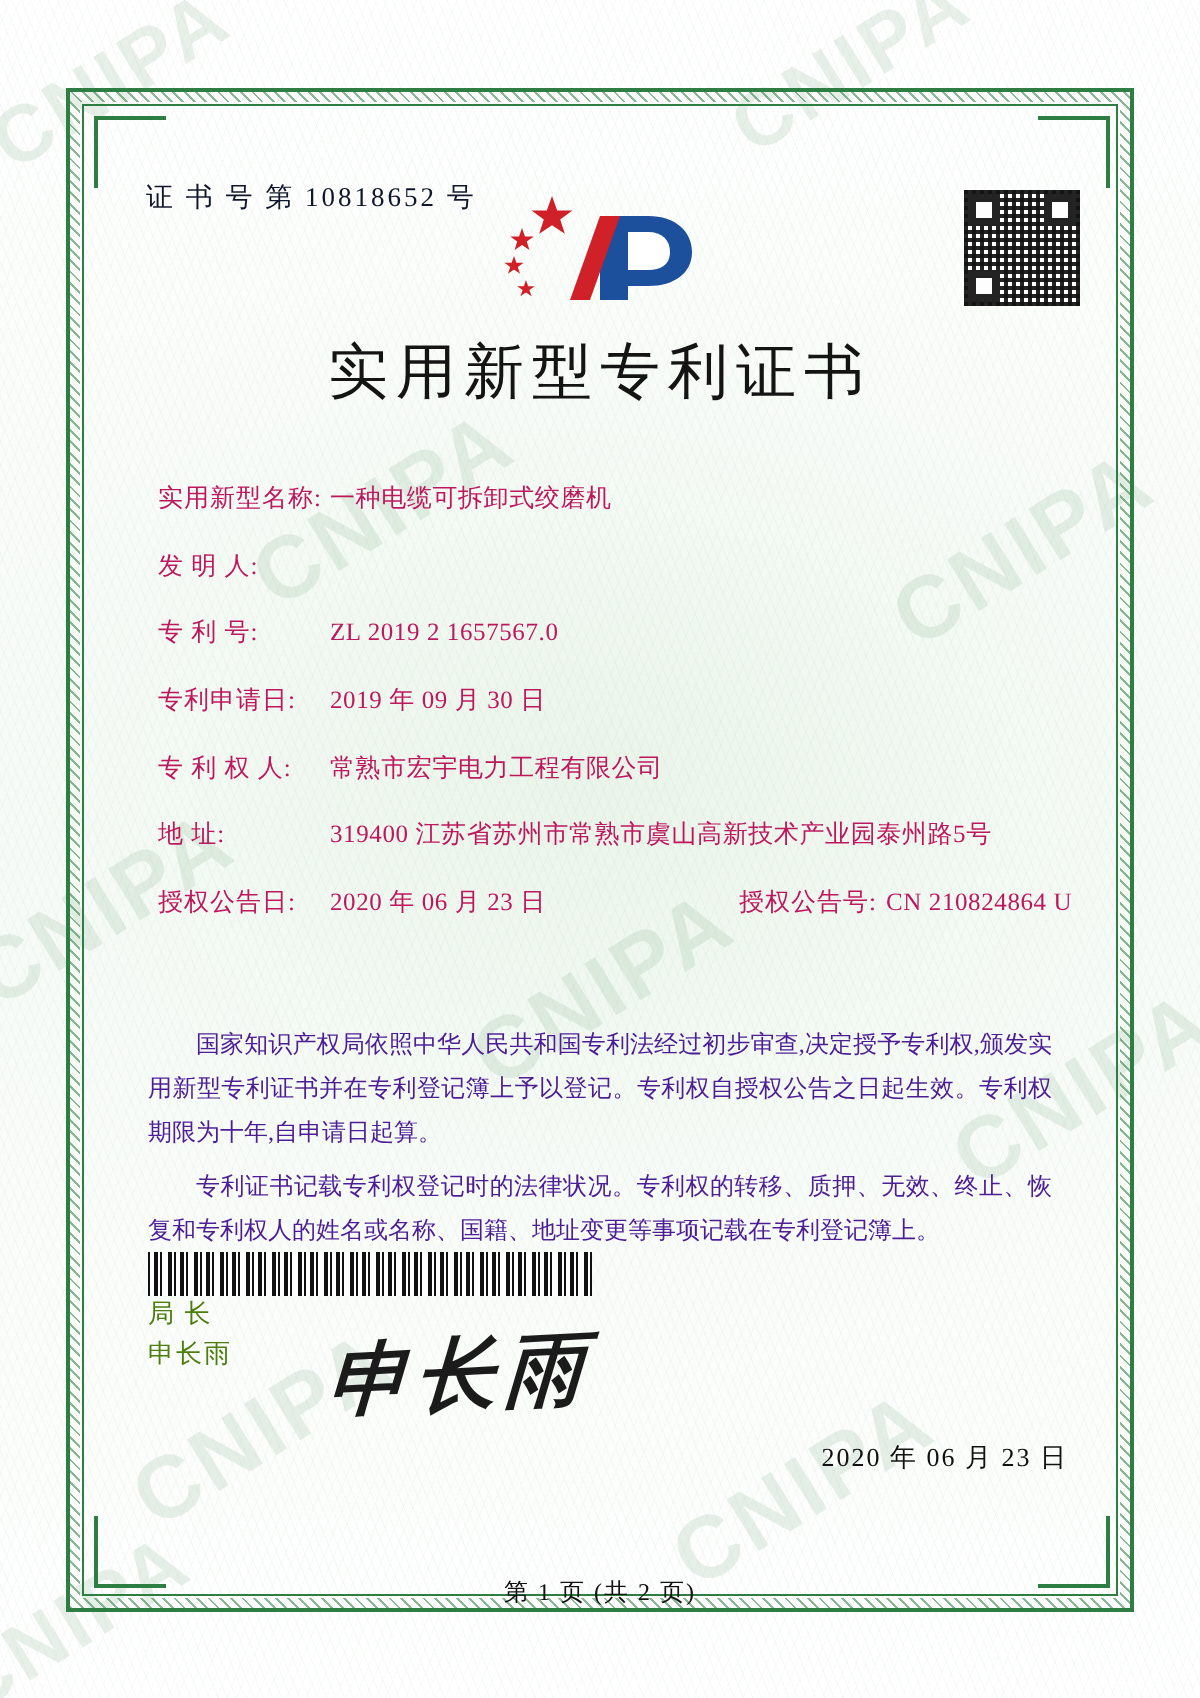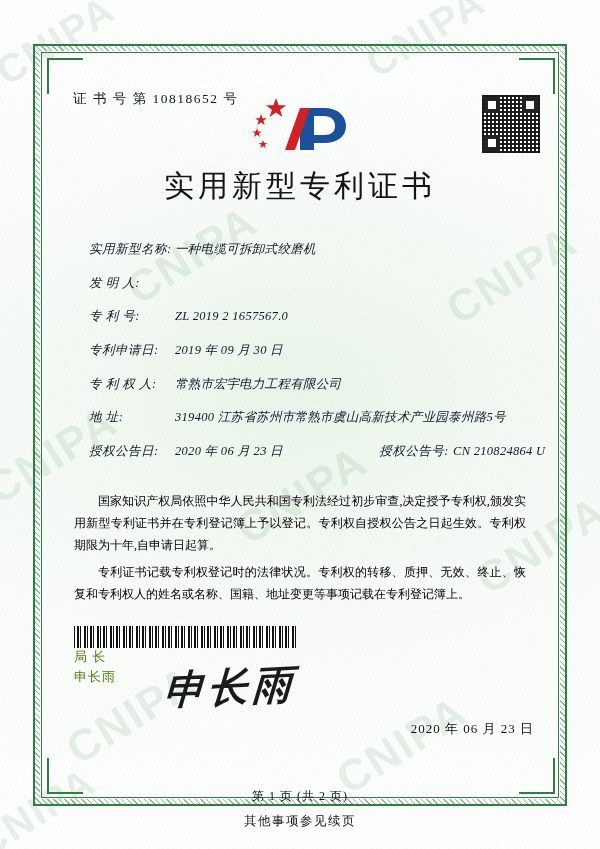--- a/index.html
+++ b/index.html
@@ -175,25 +175,24 @@
     font-family: "DejaVu Serif", "Liberation Serif", serif;
     font-weight: normal;
     font-size: 30px;
     letter-spacing: 4px;
     color: #141414;
   }
 
   
   .fields {
     position: absolute;
-    left: 29px; top: 170px;
+    left: 19px; top: 170px;
     width: 466px;
     font-size: 12.5px;
-    color: #0f172a;
-    font-style: italic;
+    color: #be185d;
   }
   .field-row {
     display: flex;
     align-items: flex-start;
     margin-bottom: 15.5px;
     line-height: 1.45;
   }
   .field-label {
     flex: 0 0 auto;
     width: 86px;
@@ -209,25 +208,25 @@
     flex: 0 0 auto;
     width: 78px;
     white-space: nowrap;
     letter-spacing: 0.5px;
     text-align: center;
   }
 
   
   .paragraphs {
     position: absolute;
-    left: 14px; top: 420px;
+    left: 14px; top: 441px;
     width: 452px;
     font-size: 12px;
     line-height: 1.85;
-    color: #000000;
+    color: #4c1d95;
     text-align: justify;
   }
   .paragraphs p {
     margin: 0 0 4px 0;
     text-indent: 24px;
   }
 
   
   .barcode {
     position: absolute;
@@ -398,15 +397,14 @@
     </div>
 
     <div class="signature">申长雨</div>
 
     <div class="issue-date">2020 年 06 月 23 日</div>
 
     <div class="page-num">第 1 页 (共 2 页)</div>
 
   </div>
 
-  <div class="continued-note">其他事项参见续页</div>
 
 </div>
 
 </body></html>

